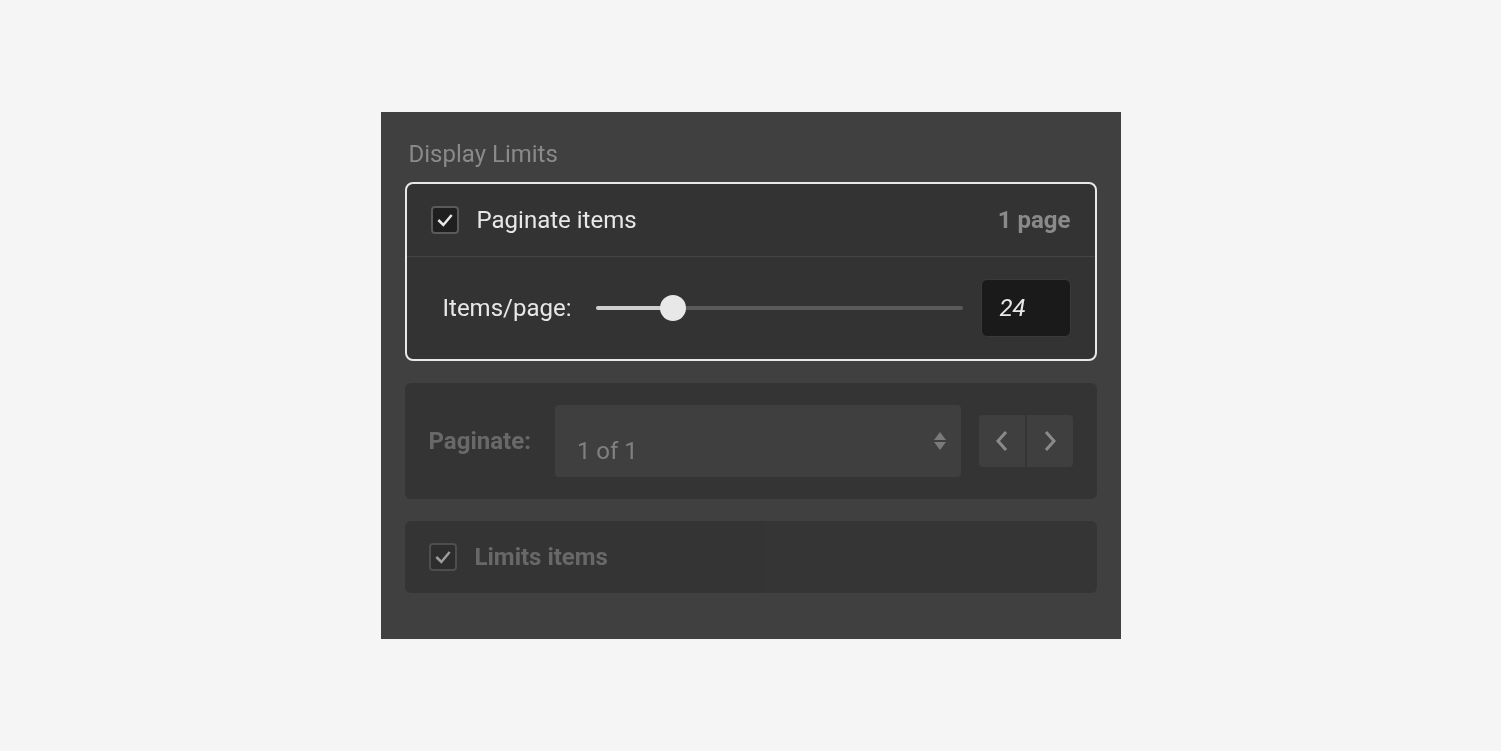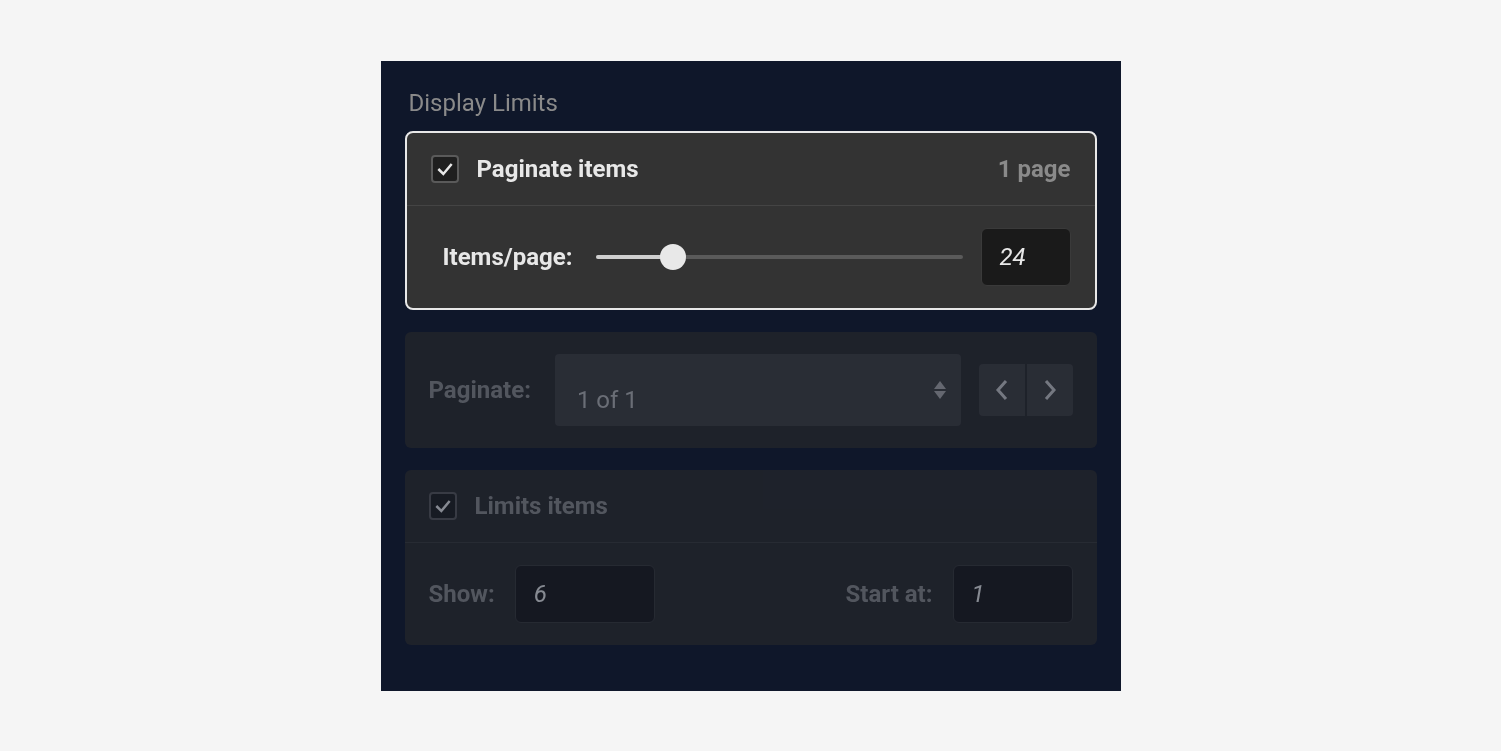--- a/index.html
+++ b/index.html
@@ -7,21 +7,21 @@
     background: #f5f5f5;
     font-family: -apple-system, BlinkMacSystemFont, "Segoe UI", Roboto, sans-serif;
     width: 1501px;
     height: 751px;
     display: flex;
     align-items: center;
     justify-content: center;
   }
   .panel {
     width: 740px;
-    background: #0f172a;
+    background: #404040;
     padding: 28px 24px 24px 24px;
   }
   .section-title {
     color: #8a8a8a;
     font-size: 24px;
     font-weight: 400;
     margin-bottom: 14px;
     padding-left: 4px;
   }
   .group {
@@ -49,21 +49,21 @@
     border-radius: 4px;
     margin-right: 18px;
     display: flex;
     align-items: center;
     justify-content: center;
     background: #1f1f1f;
     cursor: pointer;
     flex: 0 0 auto;
   }
   .checkbox svg { width: 20px; height: 20px; stroke: #e8e8e8; stroke-width: 3; fill: none; }
-  .label-main { color: #e8e8e8; font-size: 24px; font-weight: 700; text-align: right; }
+  .label-main { color: #e8e8e8; font-size: 24px; font-weight: 400; text-align: right; }
   .label-dim  { color: #8a8a8a; font-size: 24px; font-weight: 700; }
   .spacer { flex: 1; }
   .slider-wrap {
     flex: 1;
     display: flex;
     align-items: center;
     margin: 0 18px 0 24px;
   }
   .slider-track {
     position: relative;
@@ -190,21 +190,14 @@
 
   <div class="group dim">
     <div class="row">
       <div class="checkbox">
         <svg viewBox="0 0 24 24">
             <polyline points="4 12 10 18 20 6"></polyline>
           </svg>
       </div>
       <div class="label-dim">Limits items</div>
     </div>
-    <div class="row row-gap">
-      <div class="label-dim">Show:</div>
-      <div class="num-box" style="min-width:140px;">6</div>
-      <div class="spacer"></div>
-      <div class="label-dim">Start at:</div>
-      <div class="num-box" style="min-width:120px;">1</div>
-    </div>
   </div>
 </div>
 
 </body></html>

